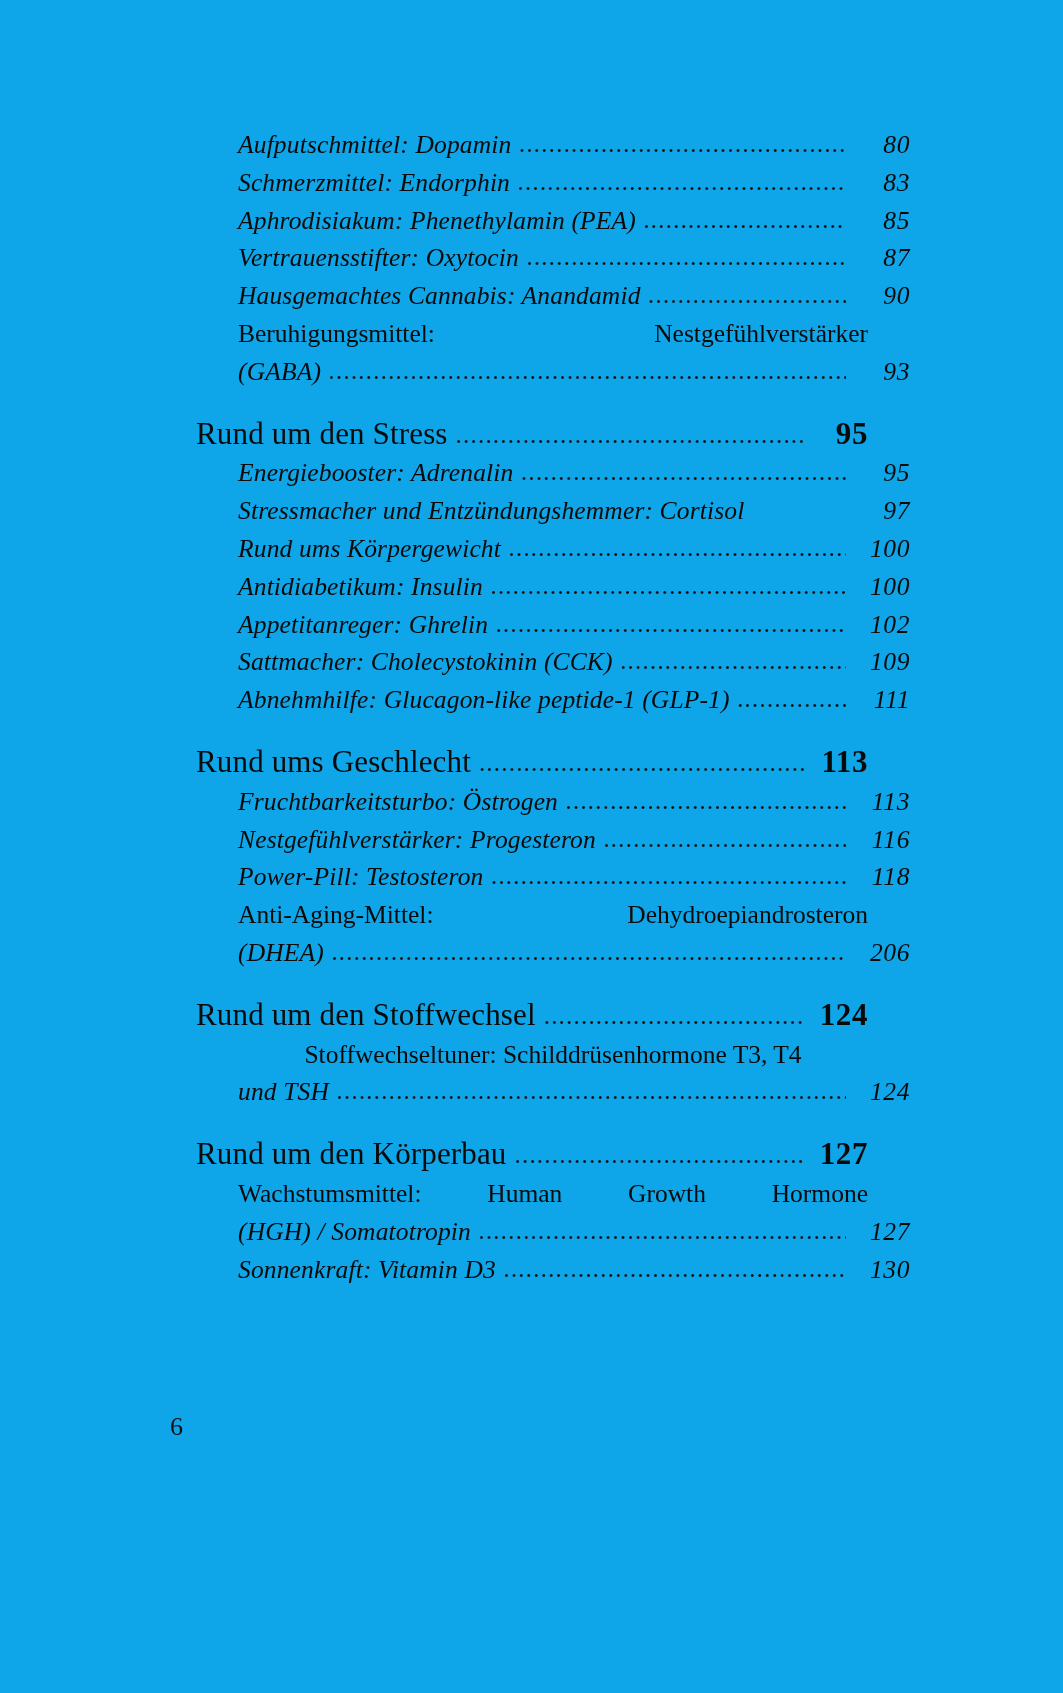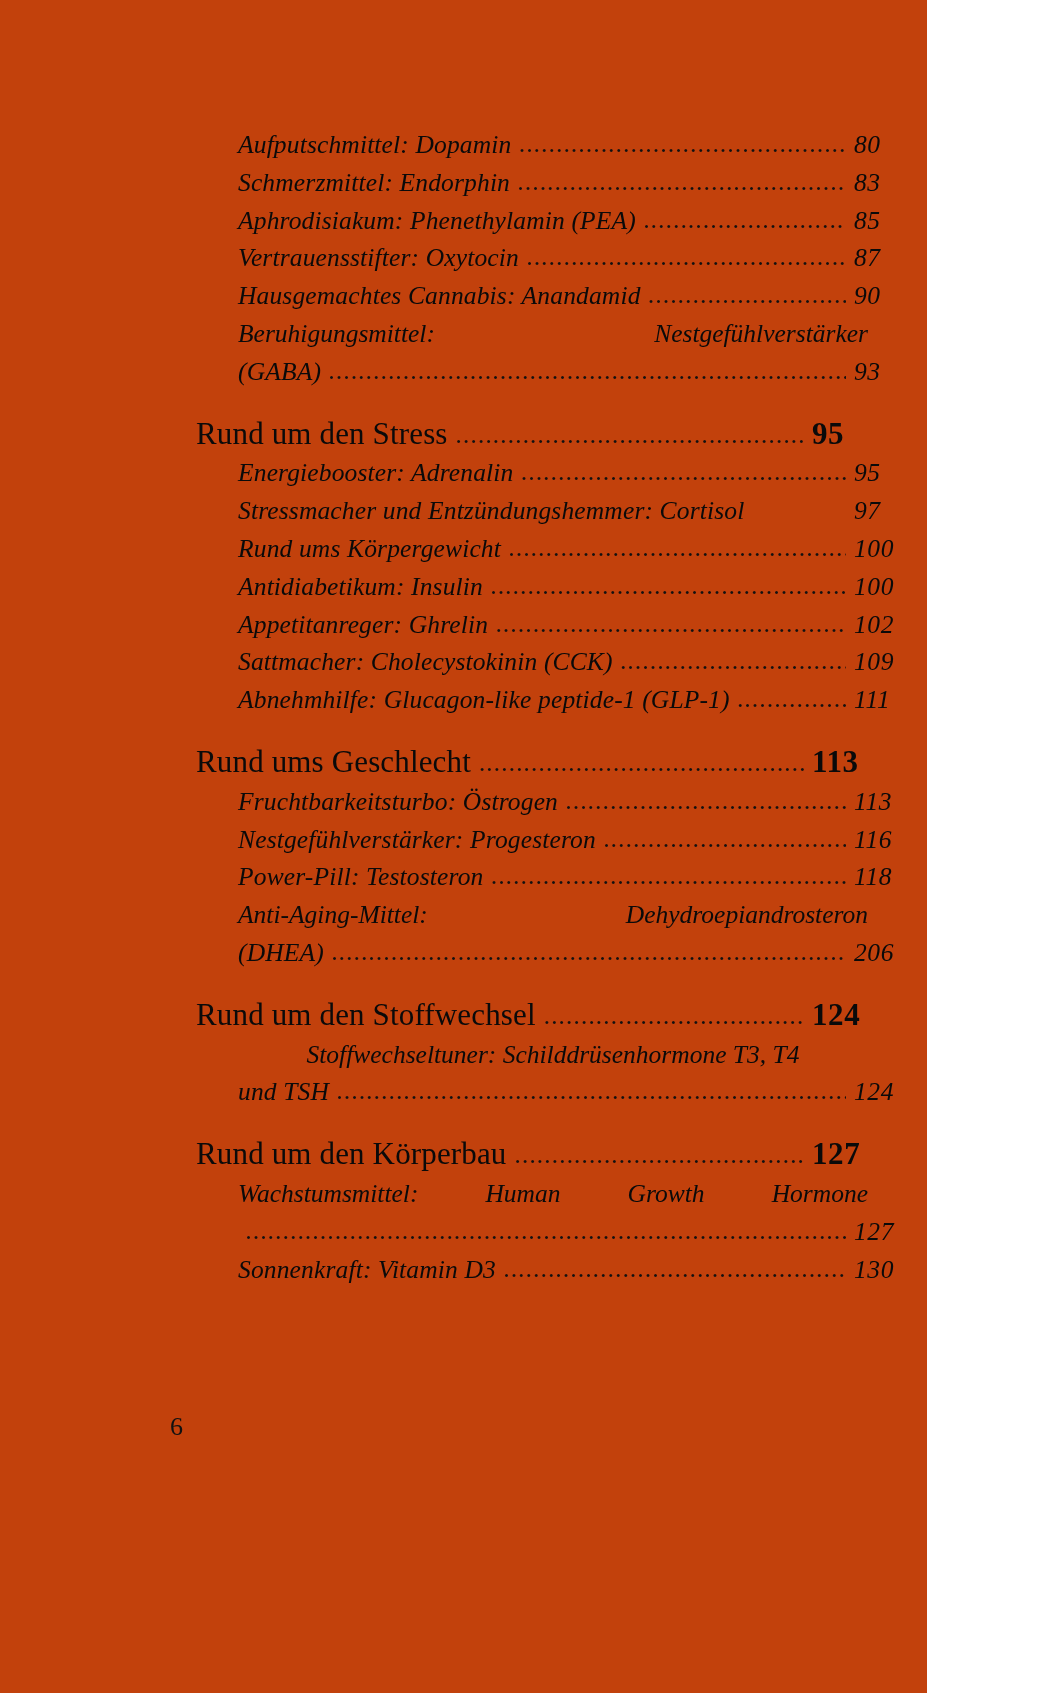--- a/index.html
+++ b/index.html
@@ -12,23 +12,23 @@
     height: 1693px;
     position: relative;
     font-family: "Liberation Serif", "DejaVu Serif", serif;
     color: #0a0a0a;
     overflow: hidden;
   }
 
   .page {
     position: absolute;
     left: 0; top: 0;
-    width: 927px;
+    width: 1063px;
     height: 1693px;
-    background: #c2410c;
+    background: #0ea5e9;
   }
 
   .toc {
     position: absolute;
     left: 196px;
     top: 126px;
     width: 672px;
   }
 
   
@@ -56,21 +56,21 @@
     color: #111;
     font-size: 25px;
     letter-spacing: 1.2px;
   }
   .toc-entry .leader::before {
     content: "............................................................................................................";
   }
 
   .toc-entry .pageno {
     flex: 0 0 56px;
-    text-align: left;
+    text-align: right;
     padding-left: 2px;
     font-variant-numeric: oldstyle-nums;
     letter-spacing: 0.6px;
   }
 
   
   .level1 {
     font-style: normal;
     margin-left: 0px;
     font-size: 31px;
@@ -85,21 +85,20 @@
     margin-left: 42px;
   }
   .level2 .label { font-style: italic; }
 
   
   .wrap-first {
     display: flex;
     width: 100%;
     font-size: 25.5px;
     line-height: 37.8px;
-    font-style: italic;
     margin-left: 42px;
     white-space: nowrap;
   }
   .wrap-first .label {
     display: flex;
     justify-content: space-between;
     width: 630px;
   }
   .wrap-first .label span { display: inline-block; }
   .no-leader .gap { flex: 1 1 auto; }
@@ -255,20 +254,21 @@
       </div>
       <div class="wrap-first">
         <div class="label">
           <span>Wachstumsmittel:</span>
           <span>Human</span>
           <span>Growth</span>
           <span>Hormone</span>
         </div>
       </div>
       <div class="toc-entry level2">
+        <span class="label">(HGH) / Somatotropin</span>
         <span class="leader"></span>
         <span class="pageno">127</span>
       </div>
       <div class="toc-entry level2">
         <span class="label">Sonnenkraft: Vitamin D3</span>
         <span class="leader"></span>
         <span class="pageno">130</span>
       </div>
     </div>
   <div class="folio">6</div>

